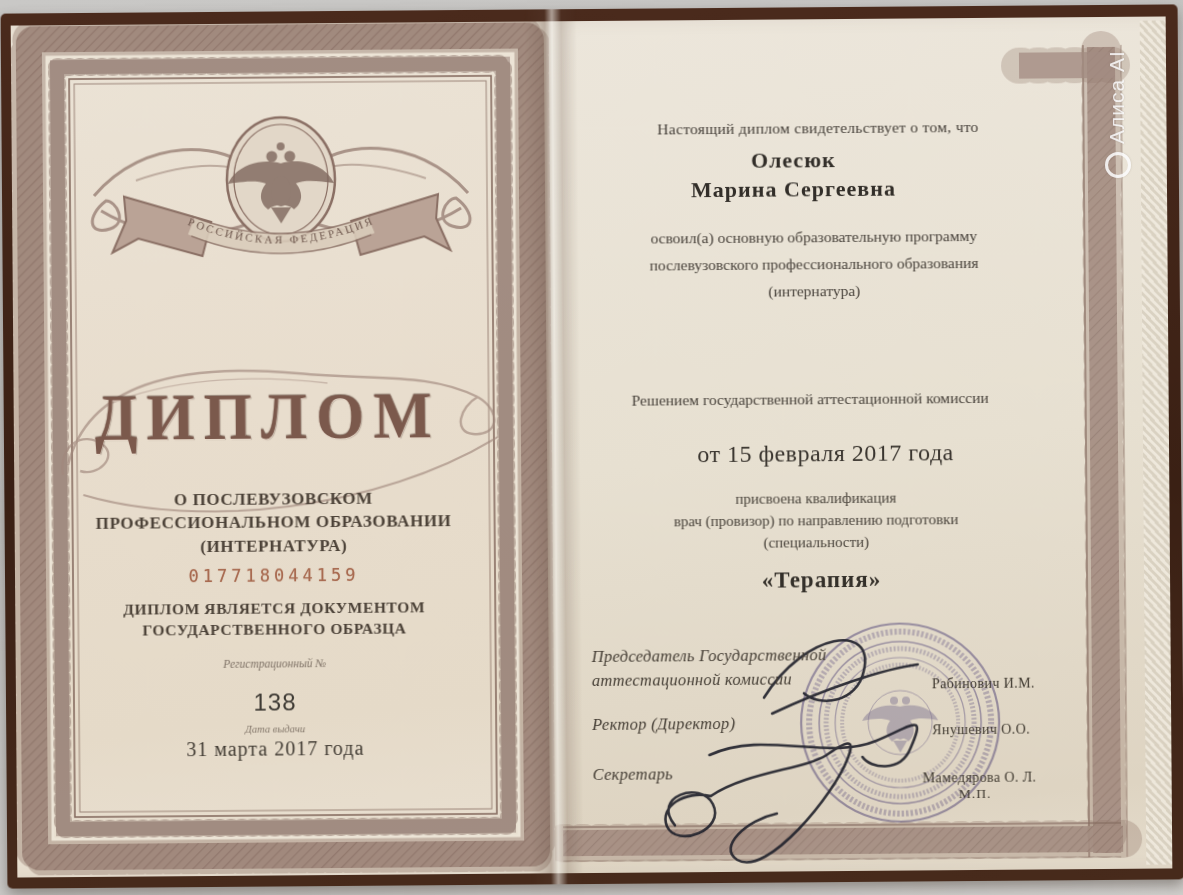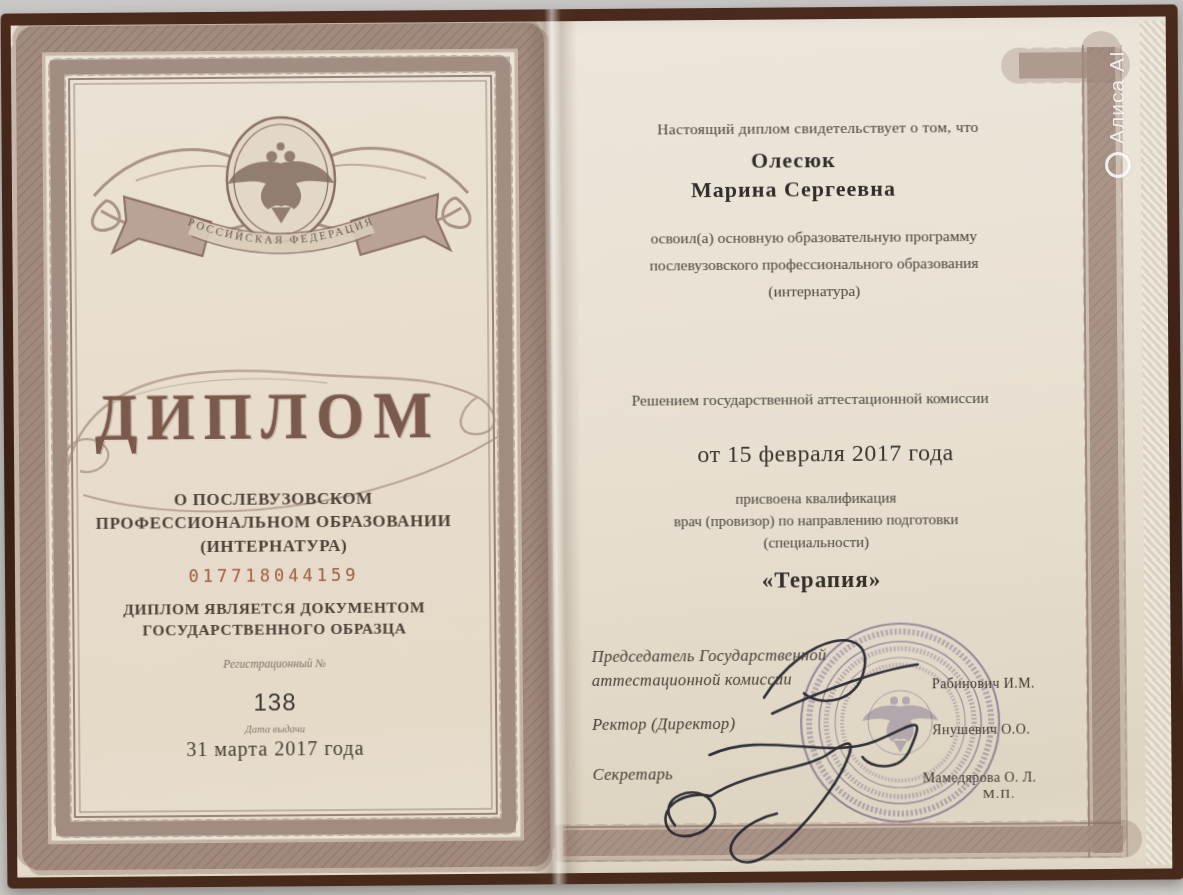--- a/index.html
+++ b/index.html
@@ -40,21 +40,21 @@
   .rp-qual{left:30px;right:120px;top:468px;font-size:15px;line-height:22px;color:#4a443c;}
   .rp-spec{left:40px;right:120px;top:548px;font-size:23px;font-weight:bold;color:#332f29;letter-spacing:1px;}
   .role{font-style:italic;font-size:16.5px;color:#453e35;letter-spacing:.3px;line-height:24px;}
   .role-1{left:38px;top:624px;width:250px;}
   .role-2{left:38px;top:692px;width:250px;}
   .role-3{left:38px;top:742px;width:200px;}
   .sig-name{font-size:14px;color:#3e382f;filter:blur(.35px);letter-spacing:.4px;}
   .name-1{left:378px;top:658px;width:140px;}
   .name-2{left:378px;top:704px;width:140px;}
   .name-3{left:368px;top:752px;width:160px;}
-  .rp-mp{left:428px;top:768px;font-size:13.5px;color:#3e382f;letter-spacing:1px;}
+  .rp-mp{left:404px;top:768px;font-size:13.5px;color:#3e382f;letter-spacing:1px;}
   
   .stamp{position:absolute;left:238px;top:596px;width:216px;height:216px;opacity:.8;mix-blend-mode:multiply;}
   
   .watermark{position:absolute;right:48px;top:22px;height:158px;width:34px;z-index:9;}
   .wm-text{position:absolute;top:0;left:4px;height:122px;writing-mode:vertical-rl;transform:rotate(180deg);font-family:"Liberation Sans",sans-serif;font-size:21px;color:rgba(252,252,253,.85);letter-spacing:1px;text-shadow:0 0 2px rgba(120,110,100,.35);}
   .wm-circle{position:absolute;left:4px;top:130px;width:20px;height:20px;border:3px solid rgba(252,252,253,.85);border-radius:50%;box-shadow:0 0 2px rgba(120,110,100,.3);}
   svg{display:block;}
 </style>
 </head>
 <body>

